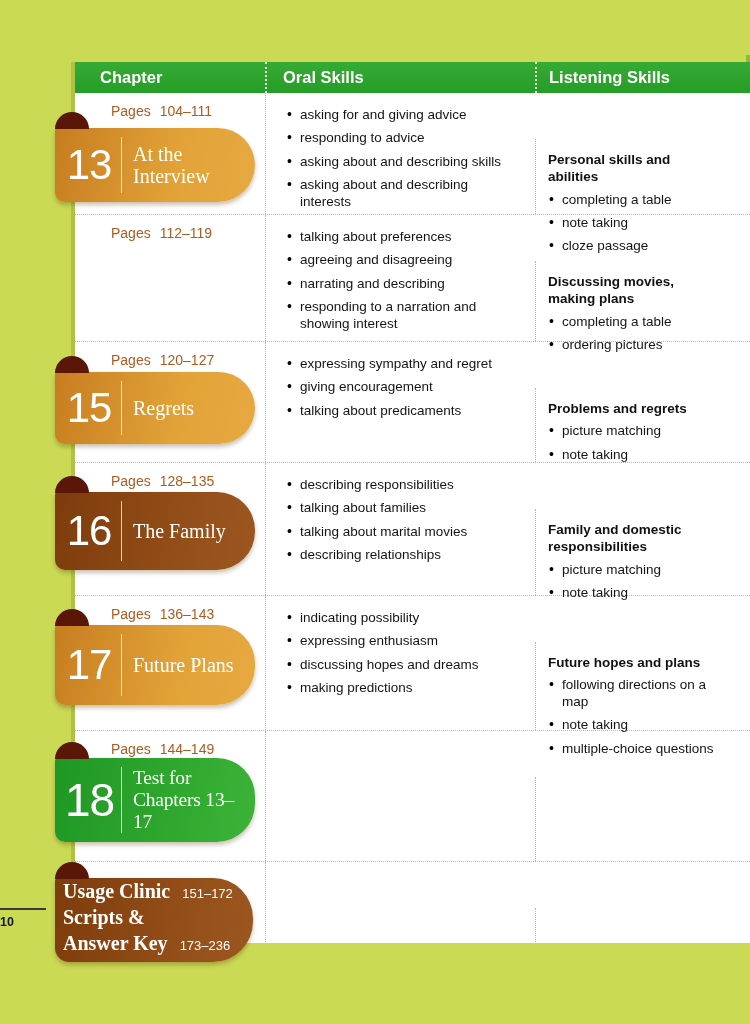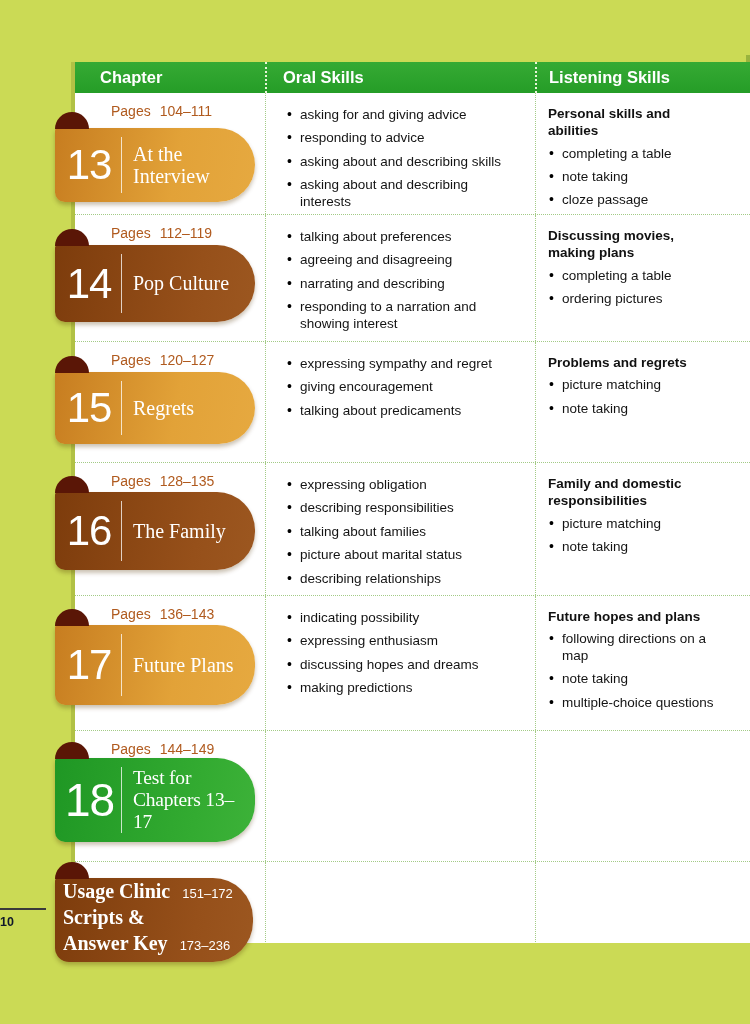--- a/index.html
+++ b/index.html
@@ -25,21 +25,21 @@
   .hcell.c1 { width:190px; padding-left:25px; }
   .hcell.c2 { width:270px; padding-left:16px; border-left:2px dotted #e9f5d9; }
   .hcell.c3 { width:215px; padding-left:12px; border-left:2px dotted #e9f5d9; }
 
   
   .row { display:flex; border-bottom:1px dotted #a3cb86; box-sizing:border-box; }
   .r13{height:122px} .r14{height:127px} .r15{height:121px} .r16{height:133px} .r17{height:135px} .r18{height:131px} .rusage{height:80px; border-bottom:none;}
   .col { box-sizing:border-box; }
   .col-chapter { width:190px; position:relative; }
   .col-oral { width:270px; border-left:1px dotted #a3cb86; padding:14px 22px 0 20px; }
-  .col-listening { width:215px; border-left:1px dotted #a3cb86; padding:12px 18px 0 12px; }
+  .col-listening { width:215px; border-left:1px dotted #a3cb86; padding:12px 18px 0 12px;margin-top:46px; }
 
   
   .pages { position:absolute; top:10px; left:28px; color:#b05a1e; font-size:14px; white-space:nowrap;margin-left:8px; }
   .pages .rng { margin-left:9px; }
 
   
   .tab {
     position:absolute; left:-20px; width:200px;
     display:flex; align-items:center; color:#fff;
     border-radius:3px 38px 38px 10px;
@@ -124,25 +124,20 @@
           <li>cloze passage</li>
         </ul>
     </div>
   </div>
 
   <div class="row r14">
     <div class="col col-chapter">
       <div class="pages">
         <span>Pages</span><span class="rng">112–119</span>
       </div>
-      <div class="tab brown t14">
-        <span class="num">14</span>
-        <span class="sep"></span>
-        <span class="title">Pop Culture</span>
-      </div>
     </div>
     <div class="col col-oral">
       <ul class="lst">
           <li>talking about preferences</li>
           <li>agreeing and disagreeing</li>
           <li>narrating and describing</li>
           <li>responding to a narration and showing interest</li>
         </ul>
     </div>
     <div class="col col-listening">
@@ -188,24 +183,23 @@
         <span>Pages</span><span class="rng">128–135</span>
       </div>
       <div class="tab brown t16">
         <span class="num">16</span>
         <span class="sep"></span>
         <span class="title">The Family</span>
       </div>
     </div>
     <div class="col col-oral">
       <ul class="lst">
-          <li>expressing obligation</li>
           <li>describing responsibilities</li>
           <li>talking about families</li>
-          <li>picture about marital status</li>
+          <li>talking about marital movies</li>
           <li>describing relationships</li>
         </ul>
     </div>
     <div class="col col-listening">
       <div class="lheading">Family and domestic
 responsibilities</div>
       <ul class="lst">
           <li>picture matching</li>
           <li>note taking</li>
         </ul>

